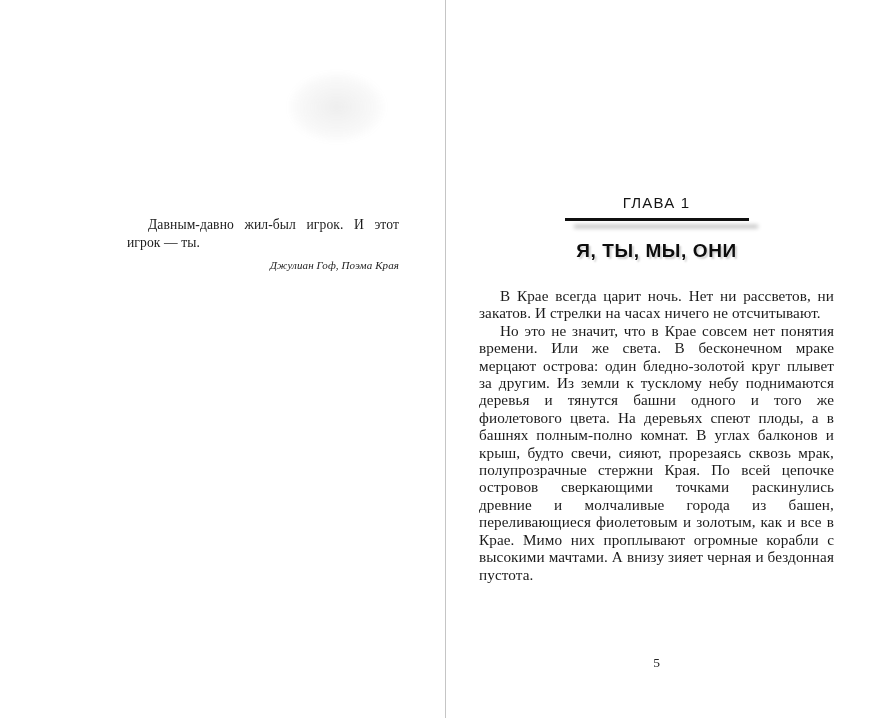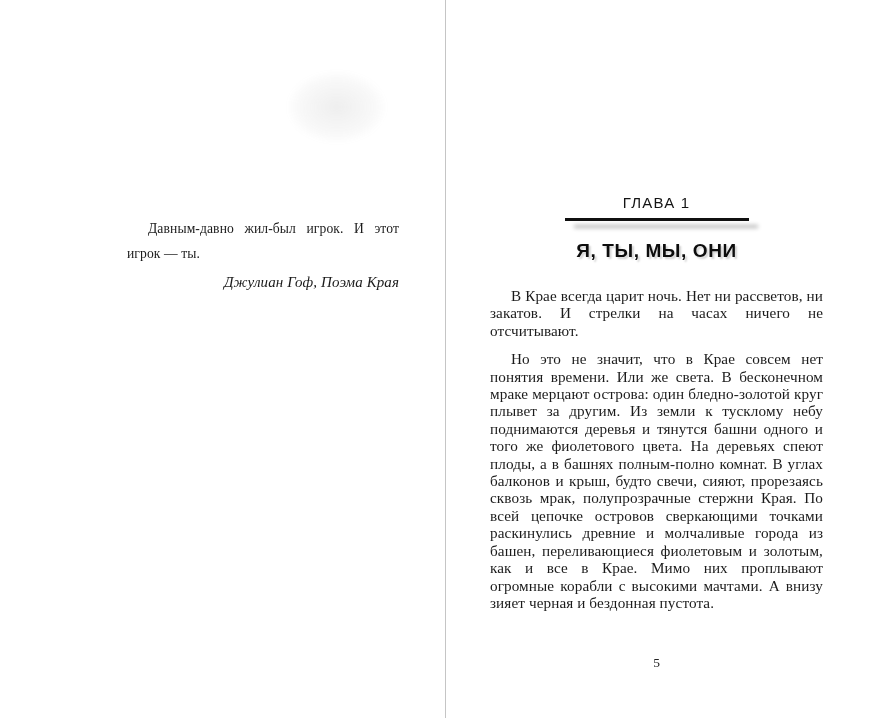--- a/index.html
+++ b/index.html
@@ -33,31 +33,31 @@
   }
 
   .epigraph {
     position: absolute;
     left: 127px; top: 216px;
     width: 272px;
   }
   .epigraph p {
     margin: 0;
     font-size: 13.6px;
-    line-height: 25px;
+    line-height: 18px;
     text-align: justify;
     text-indent: 21px;
     letter-spacing: 0.1px;
   }
   .epigraph .attribution {
     margin-top: 4px;
     text-align: right;
     text-indent: 0;
     font-style: italic;
-    font-size: 15px;
+    font-size: 11px;
   }
 
   
   .right-page { position: absolute; left: 446px; top: 0; width: 449px; height: 528px; }
 
   .chapter-block {
     position: absolute;
     left: 33px; top: 194px;   
     width: 355px;
   }
@@ -79,21 +79,21 @@
     text-align: center;
     font-family: "Liberation Sans", "DejaVu Sans", sans-serif;
     font-weight: bold;
     font-size: 19px;
     letter-spacing: 0.6px;
     color: #0d0d0d;
     text-shadow: 2px 2px 2px rgba(0,0,0,0.18);
   }
   .body-text { margin-top: 25px; }
   .body-text p {
-    margin: 11px;
+    margin: 0;
     font-size: 15.2px;
     line-height: 17.4px;
     text-align: justify;
     text-indent: 21px;
     letter-spacing: 0.1px;
   }
   .body-text p:last-child { text-align-last: left; }
 
   .page-number {
     position: absolute;

